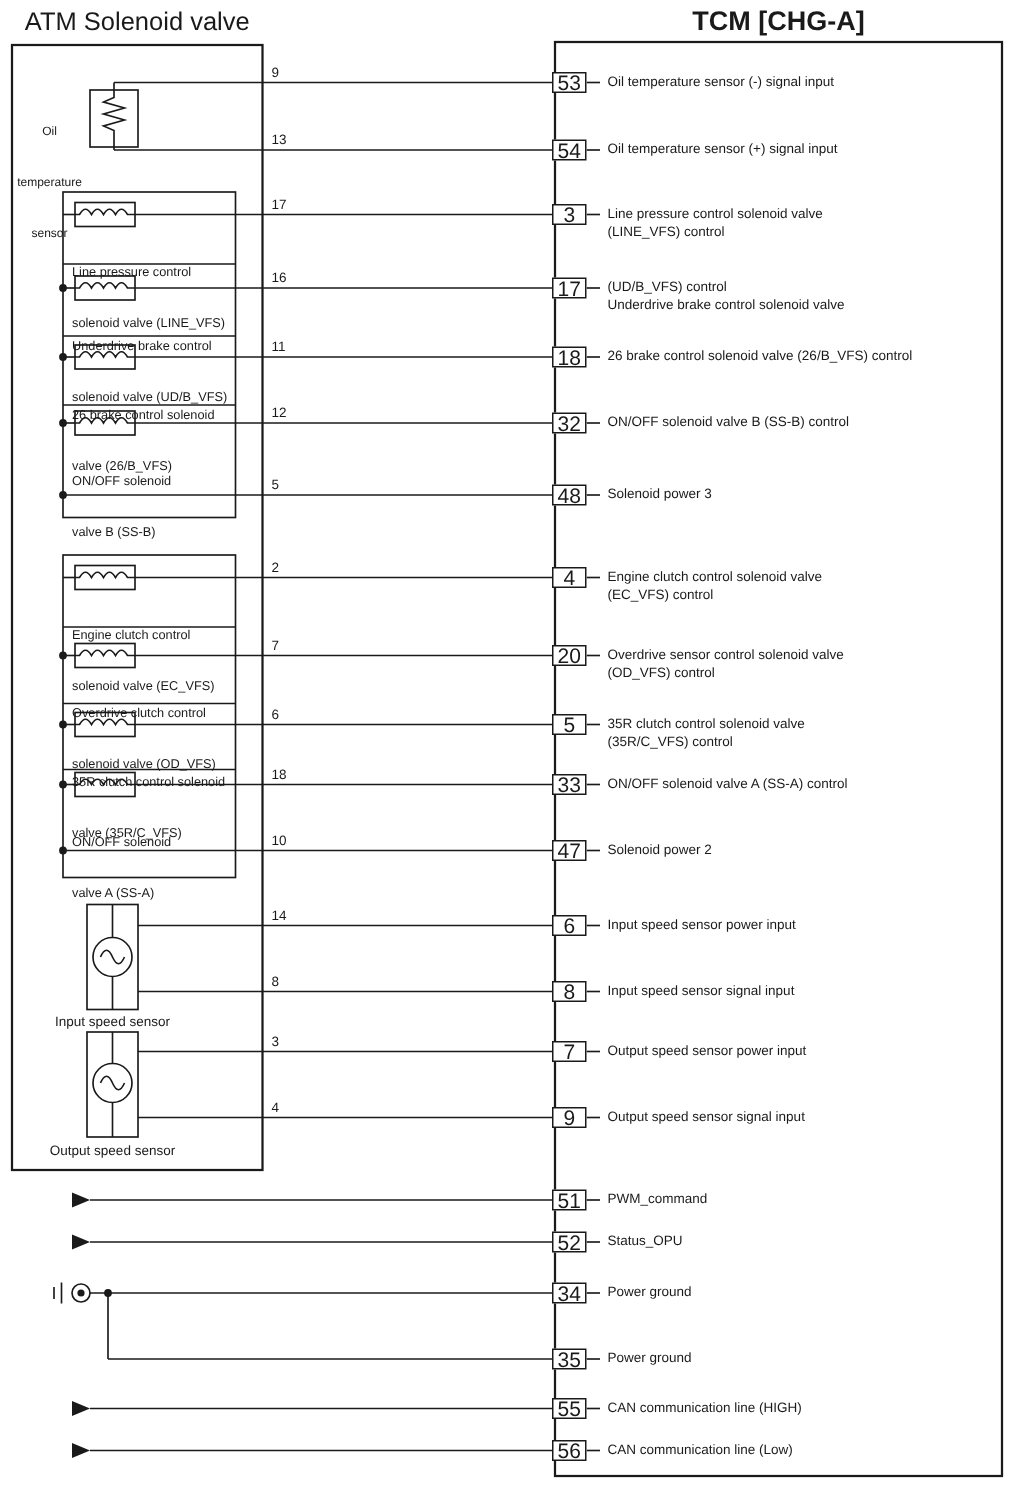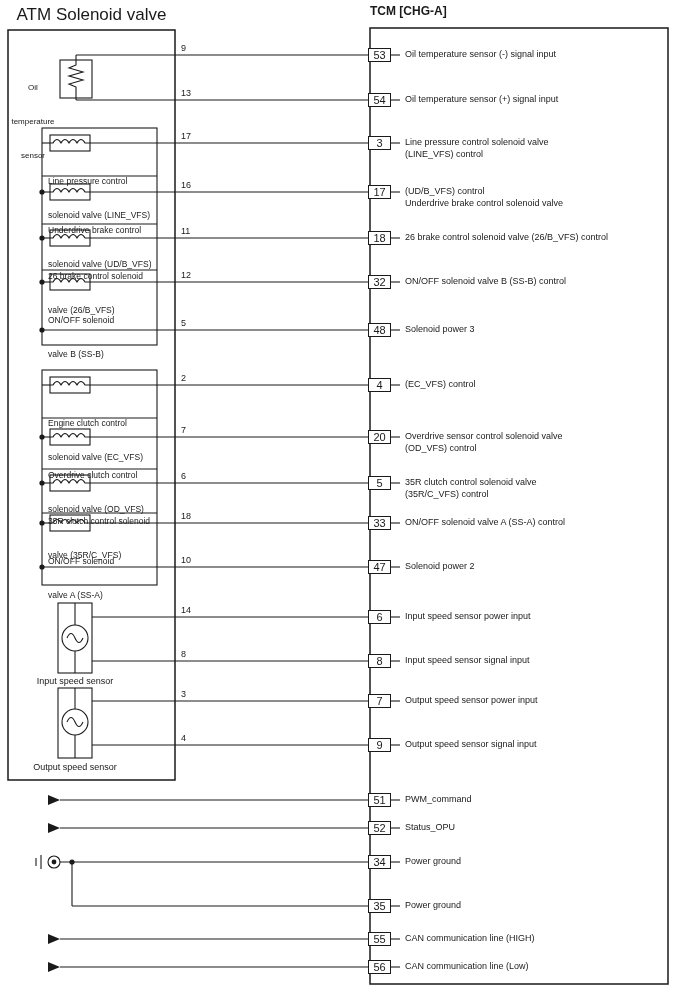--- a/index.html
+++ b/index.html
@@ -2,26 +2,26 @@
 <html style="--line: #1a1a1a; --text: #1a1a1a; --background: #ffffff;"><head>
 <meta charset="utf-8">
 <style>
   * { margin:0; padding:0; box-sizing:border-box; }
   html,body { background:#fff; }
   body { font-family:"Liberation Sans", sans-serif; color:var(--text,#1a1a1a); }
   .canvas { position:relative; width:679px; height:992px; background:var(--background,#fff); overflow:hidden; }
   .canvas > svg { position:absolute; left:0; top:0; color:var(--line,#1a1a1a); }
   .abs { position:absolute; }
   .title-left { left:8px; top:5px; width:167px; text-align:center; font-size:17px; }
-  .title-right { left:370px; top:4px; width:298px; text-align:left; font-size:12px; font-weight:bold; }
+  .title-right { left:370px; top:4px; width:298px; text-align:center; font-size:18px; font-weight:bold; }
   .conn { position:absolute; left:0; top:0; width:679px; height:0; }
   .wire-num { position:absolute; left:181px; bottom:2px; font-size:9px; }
   .pin-box { position:absolute; left:368px; top:-7px; width:23px; height:14px;
              border:1px solid var(--line,#1a1a1a); background:#fff;
-             font-size:11px; line-height:12px; text-align:center; }
+             font-size:14px; line-height:12px; text-align:center; }
   .desc { position:absolute; left:405px; top:-6px; width:260px; }
   .dl { display:block; font-size:9px; line-height:11.5px; white-space:nowrap; }
   .comp-label { position:absolute; font-size:8.5px; line-height:10px; }
   .comp-label span { display:block;margin-top:24px; }
   .sol-label { width:112px; }
   .center { text-align:center; }
 </style>
 </head>
 <body>
 
@@ -267,20 +267,21 @@
     <span class="pin-box">48</span>
     <div class="desc">
       <span class="dl">Solenoid power 3</span>
       <span class="dl"></span>
     </div>
   </div>
   <div class="conn" style="top:385px">
     <span class="wire-num">2</span>
     <span class="pin-box">4</span>
     <div class="desc">
+      <span class="dl">Engine clutch control solenoid valve</span>
       <span class="dl">(EC_VFS) control</span>
     </div>
   </div>
   <div class="conn" style="top:437px">
     <span class="wire-num">7</span>
     <span class="pin-box">20</span>
     <div class="desc">
       <span class="dl">Overdrive sensor control solenoid valve</span>
       <span class="dl">(OD_VFS) control</span>
     </div>

